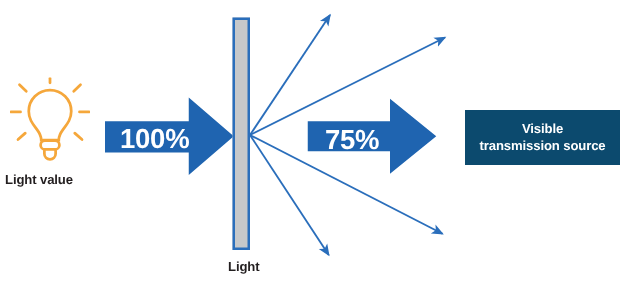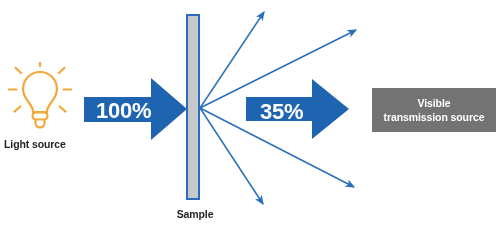--- a/index.html
+++ b/index.html
@@ -95,21 +95,21 @@
     pointer-events: none;
   }
 
   
   #result-box {
     position: absolute;
     left: 372px;
     top: 88px;
     width: 124px;
     height: 44px;
-    background: #737373;
+    background: #0c4a6e;
     display: flex;
     align-items: center;
     justify-content: center;
     box-sizing: border-box;
   }
   #result-box .result-text {
     color: #ffffff;
     font-size: 10.5px;
     font-weight: bold;
     line-height: 14px;
@@ -143,21 +143,21 @@
           <line x1="32" y1="4.2" x2="32" y2="0.5"></line>
           <line x1="13.0" y1="11.0" x2="7.6" y2="5.8"></line>
           <line x1="51.0" y1="11.0" x2="56.4" y2="5.8"></line>
           <line x1="8.4" y1="27.5" x2="0.8" y2="27.5"></line>
           <line x1="55.6" y1="27.5" x2="63.2" y2="27.5"></line>
           <line x1="12.2" y1="44.5" x2="6.4" y2="49.6"></line>
           <line x1="51.8" y1="44.5" x2="57.6" y2="49.6"></line>
         </g>
       </svg>
     </div>
-    <div id="light-source-label">Light source</div>
+    <div id="light-source-label">Light value</div>
   </div>
 
   <div class="block-arrow" id="arrow-100">
     <svg width="104" height="66" viewBox="0 0 104 66" xmlns="http://www.w3.org/2000/svg">
       <polygon points="0,21 67,21 67,2 103,33 67,64 67,46 0,46" fill="#1f64b0"></polygon>
     </svg>
     <div class="arrow-label">100%</div>
   </div>
 
   <svg id="rays" viewBox="0 0 500 227" xmlns="http://www.w3.org/2000/svg">
@@ -168,27 +168,27 @@
     </defs>
     <g stroke="#2a6ebb" stroke-width="1.5" fill="none" marker-end="url(#ray-head)">
       <line x1="200" y1="108" x2="264" y2="12"></line>
       <line x1="200" y1="108" x2="356" y2="30"></line>
       <line x1="200" y1="108" x2="354" y2="187"></line>
       <line x1="200" y1="108" x2="263" y2="204"></line>
     </g>
   </svg>
 
   <div id="sample"></div>
-  <div id="sample-label">Sample</div>
+  <div id="sample-label">Light</div>
 
   <div class="block-arrow" id="arrow-65">
     <svg width="104" height="62" viewBox="0 0 104 62" xmlns="http://www.w3.org/2000/svg">
       <polygon points="0,19 66,19 66,1 103,31 66,61 66,43 0,43" fill="#1f64b0"></polygon>
     </svg>
-    <div class="arrow-label">35%</div>
+    <div class="arrow-label">75%</div>
   </div>
 
   <div id="result-box">
     <div class="result-text">
       <span>Visible</span><br>
       <span>transmission source</span>
     </div>
   </div>
 
 </div>

